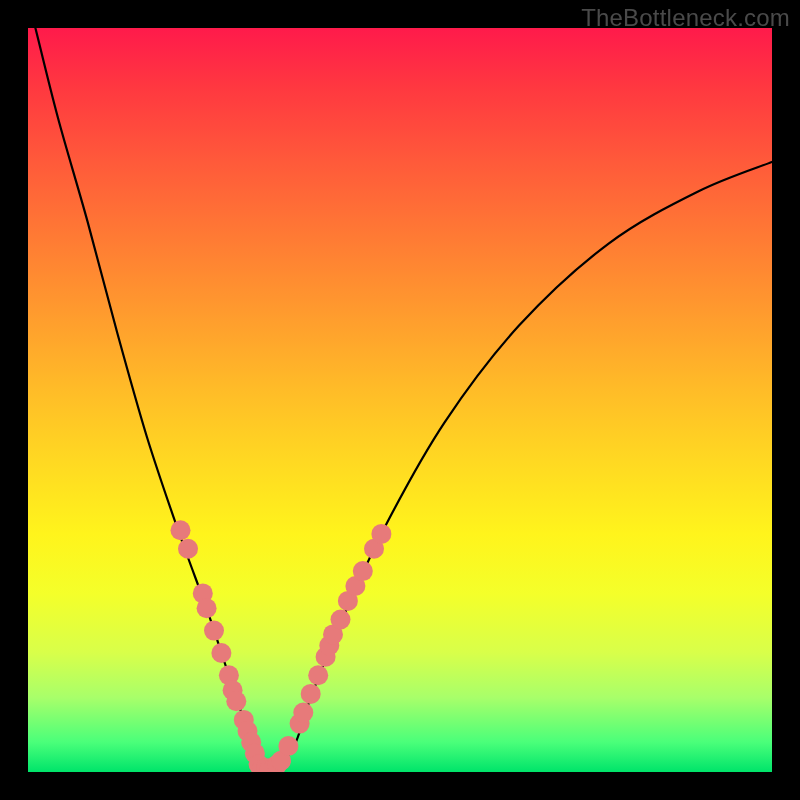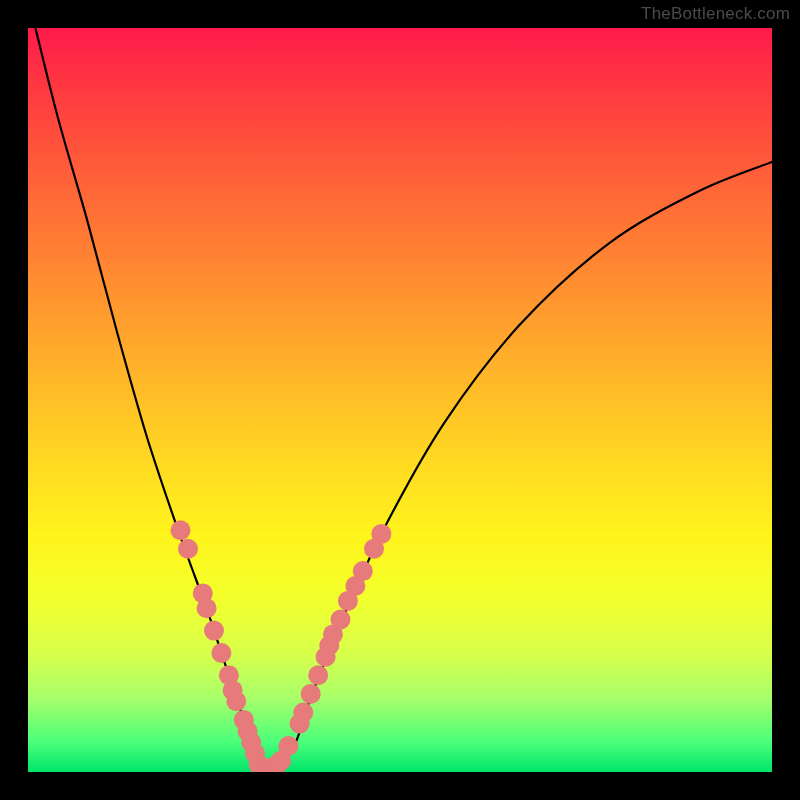--- a/index.html
+++ b/index.html
@@ -41,21 +41,21 @@
       #a8ff6a 90%,
       #4aff7a 96%,
       #00e46a 100%
     );
   }
   .watermark {
     position: absolute;
     top: 4px;
     right: 10px;
     color: #4a4a4a;
-    font-size: 17px;
+    font-size: 24px;
     font-weight: 500;
     letter-spacing: 0.2px;
     user-select: none;
     text-align: right;
   }
   svg.curve {
     position: absolute;
     inset: 0;
     width: 100%;
     height: 100%;

